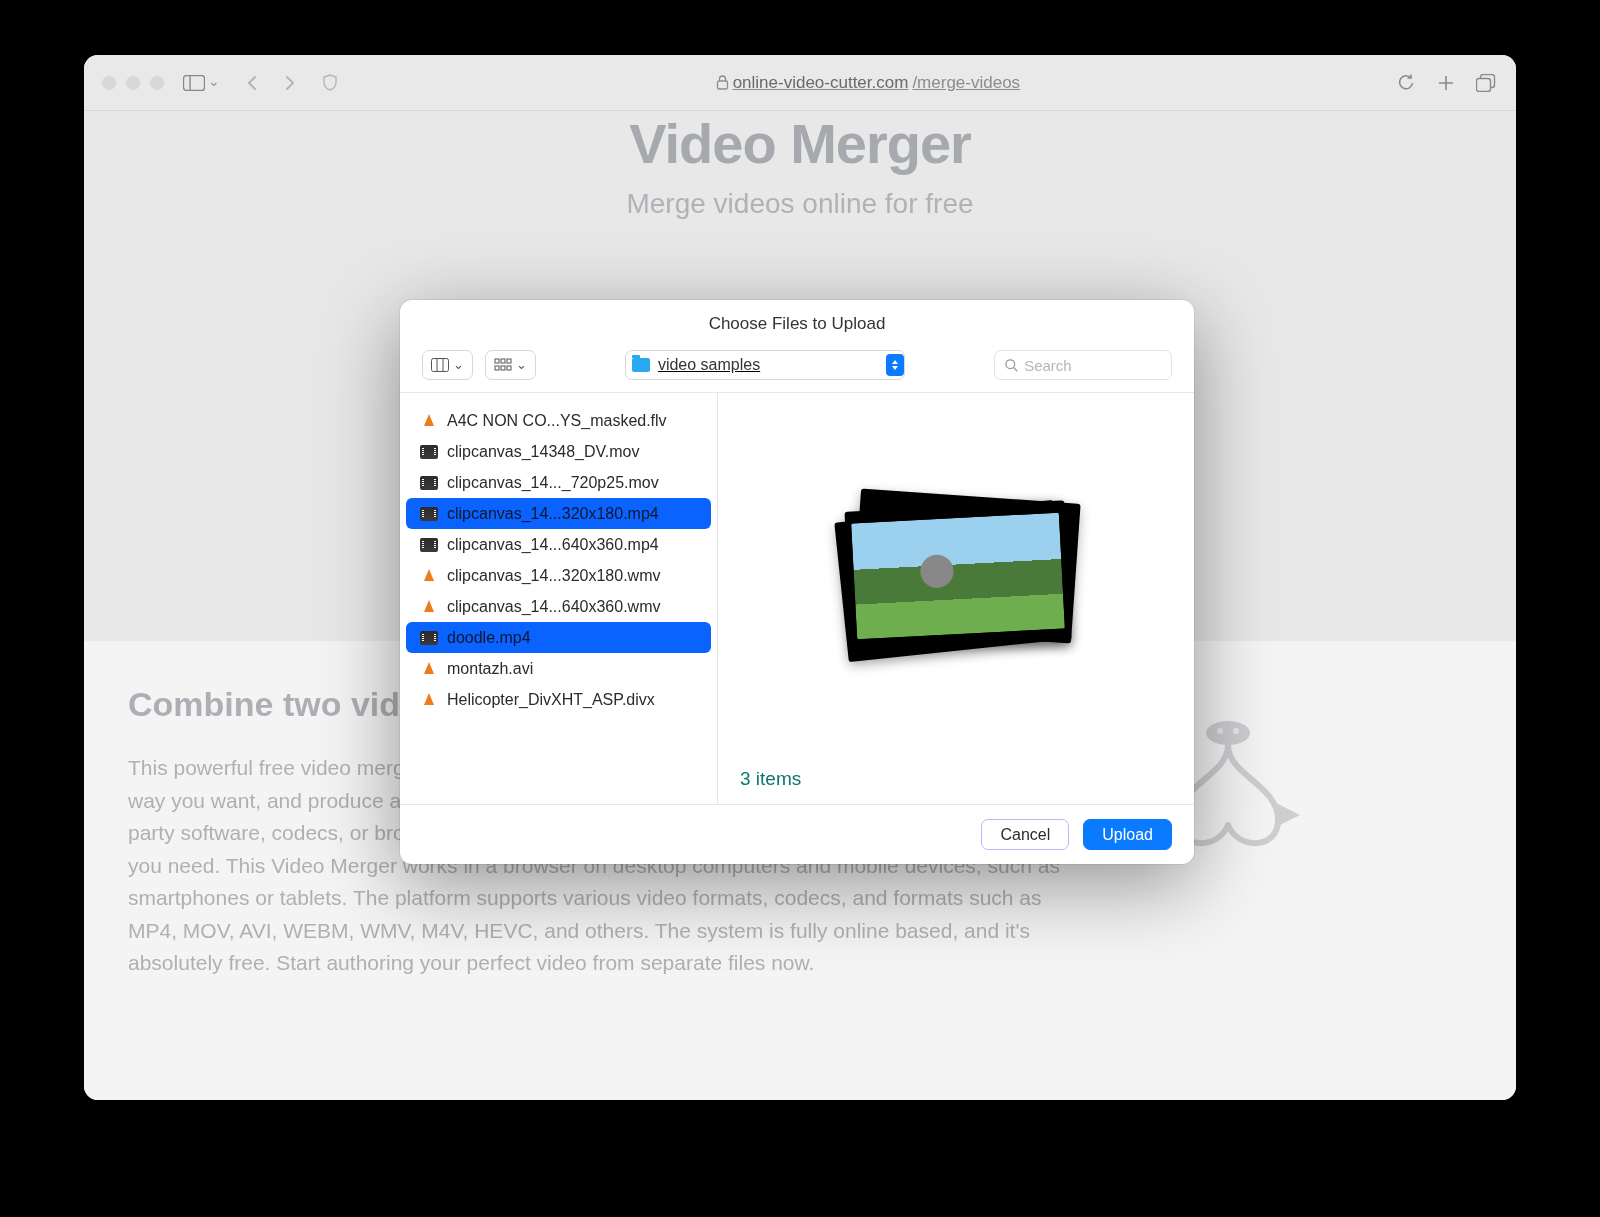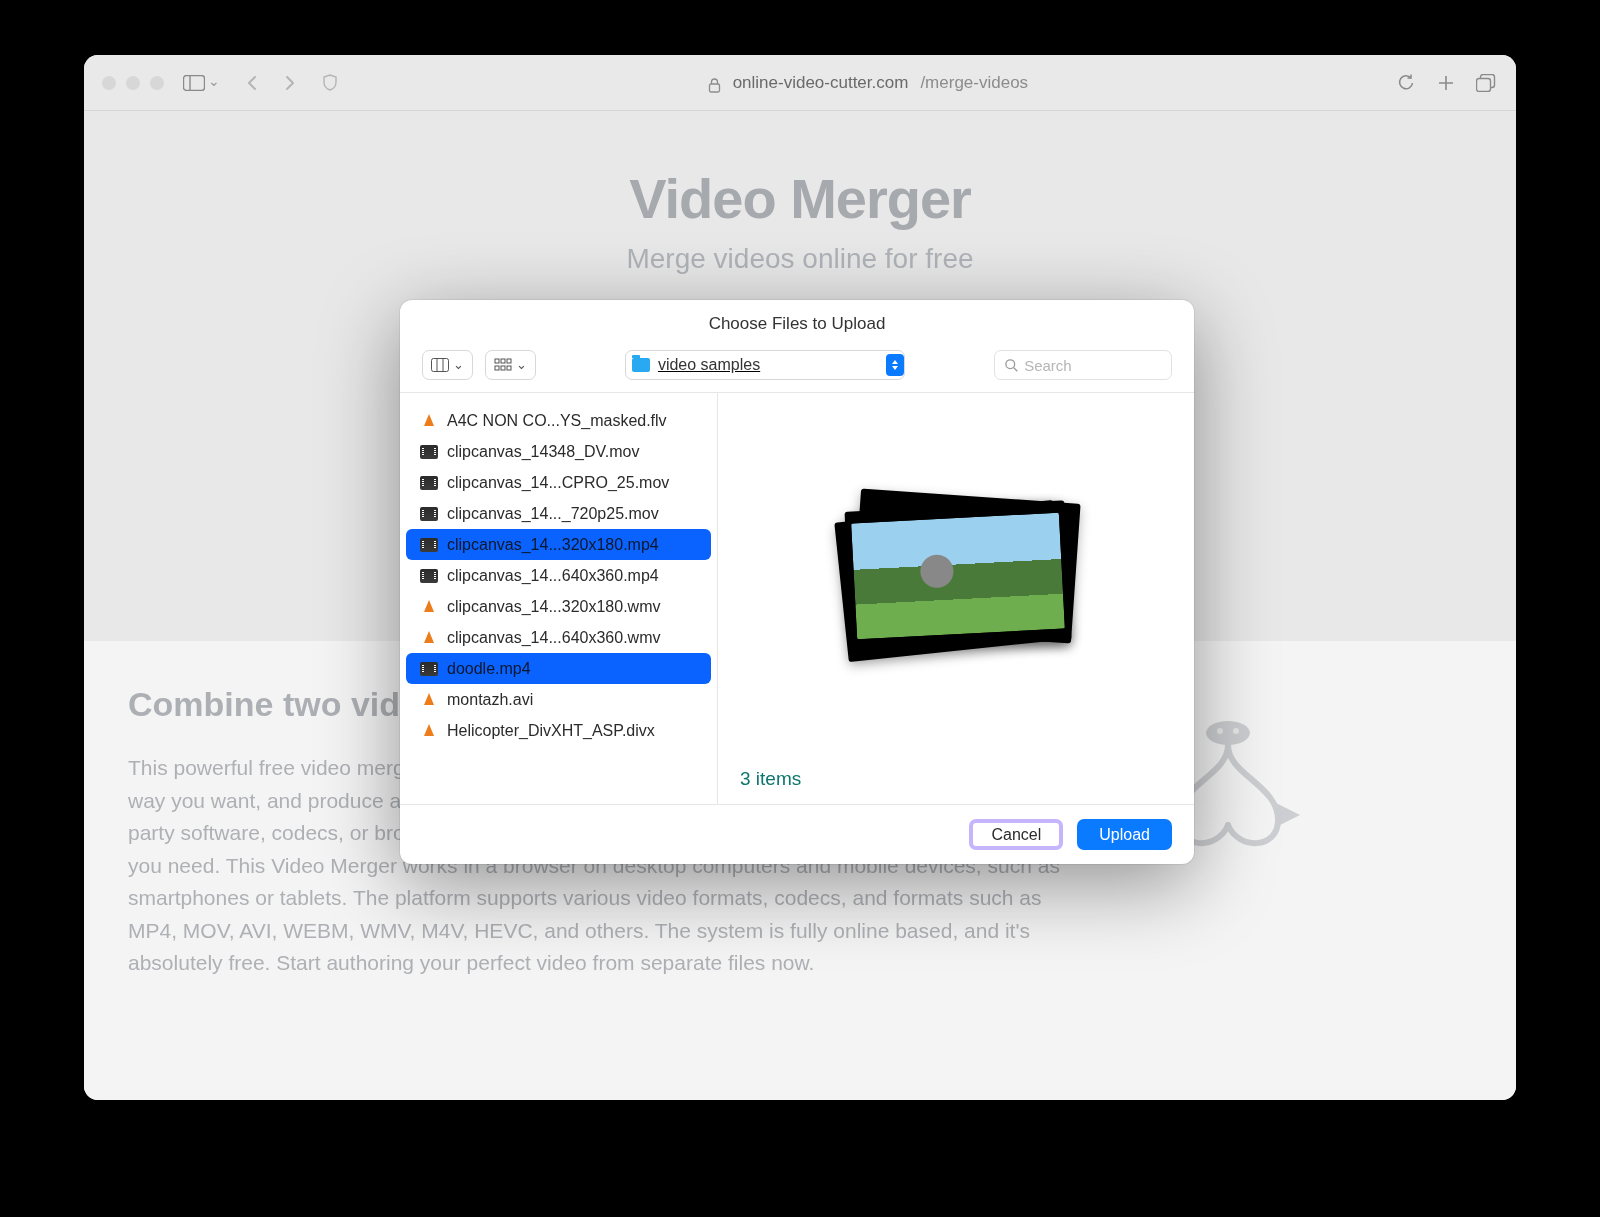--- a/index.html
+++ b/index.html
@@ -41,33 +41,33 @@
   .chevron-down-small::after { content: "⌄"; color:#9a9a9a; font-size:14px; position:relative; top:-2px;}
   .nav-arrows { display:flex; gap:14px; margin-left:10px;}
   .nav-arrows .tb-btn svg { stroke:#b5b5b5; }
   .url-area {
     flex:1;
     display:flex;
     justify-content:center;
     align-items:center;
   }
   .url-pill {
-    display:flex; align-items:flex-end; gap:12px;
-    color:#8c8c8c; font-size:17px;
+    display:flex; align-items:center; gap:4px;
+    color:#8c8c8c; font-size:17px;text-decoration:underline;
   }
   .url-pill .dark { color:#6a6a6a; }
   .toolbar-right { display:flex; gap:16px; align-items:center; }
   .toolbar-right .tb-btn { color:#8a8a8a; }
 
   .page {
     position:absolute; top:56px; left:0; right:0; bottom:0;
     background:#f6f6f6;
   }
   .page-upper { height: 530px; background:#e3e3e3; display:flex; flex-direction:column; align-items:center; }
-  .page-title { font-size:56px; font-weight:800; color:#7f8389; margin-top:55px; letter-spacing:-1px;}
+  .page-title { font-size:56px; font-weight:800; color:#7f8389; letter-spacing:-1px;}
   .page-subtitle { font-size:28px; color:#8d9197; margin-top:12px;}
   .page-lower { padding: 44px 44px 0 44px; display:flex; gap:40px;}
   .lower-text { flex:1; max-width: 960px;}
   .section-title { font-size:34px; font-weight:800; color:#888c92; margin-bottom:28px;}
   .section-body { font-size:21px; line-height:1.55; color:#8a8e94; }
   .cobra-wrap { width:200px; display:flex; align-items:flex-start; justify-content:center; padding-top:30px;}
 
   
   .dim {
     position:absolute; left:0; top:56px; right:0; bottom:0;
@@ -158,21 +158,21 @@
     background:
       radial-gradient(circle at 40% 45%, #888 0 16px, transparent 17px),
       linear-gradient(180deg, #9bd1ee 0 40%, #4a7a3a 40% 70%, #6fae4e 70% 100%);
   }
   .item-count { font-size:19px; color:#0f766e; padding:0 0 14px 22px;}
   .dialog-footer {
     border-top:1px solid #e6e6e6;
     display:flex; justify-content:flex-end; gap:14px; padding:14px 22px;
   }
   .btn {
-    height:31px; border-radius:7px; padding:0 18px; font-size:16px; border:4px solid #c4b5fd;
+    height:31px; border-radius:7px; padding:0 18px; font-size:16px; border:1px solid #c4b5fd;
     background:#fff; color:#2b2b2b; display:flex; align-items:center;
   }
   .btn.primary { background:#0a7aff; color:#fff; border-color:#0a7aff;}
 </style>
 </head>
 <body>
 
 <div class="browser-window">
   <div class="browser-toolbar">
     <div class="traffic-lights">
@@ -307,24 +307,20 @@
         <div class="file-row">
           <span class="ficon vlc"></span>
           <span>A4C NON CO...YS_masked.flv</span>
         </div>
         <div class="file-row">
           <span class="ficon video"></span>
           <span>clipcanvas_14348_DV.mov</span>
         </div>
         <div class="file-row">
           <span class="ficon video"></span>
-          <span>clipcanvas_14...CPRO_25.mov</span>
-        </div>
-        <div class="file-row">
-          <span class="ficon video"></span>
           <span>clipcanvas_14..._720p25.mov</span>
         </div>
         <div class="file-row selected">
           <span class="ficon video"></span>
           <span>clipcanvas_14...320x180.mp4</span>
         </div>
         <div class="file-row">
           <span class="ficon video"></span>
           <span>clipcanvas_14...640x360.mp4</span>
         </div>

